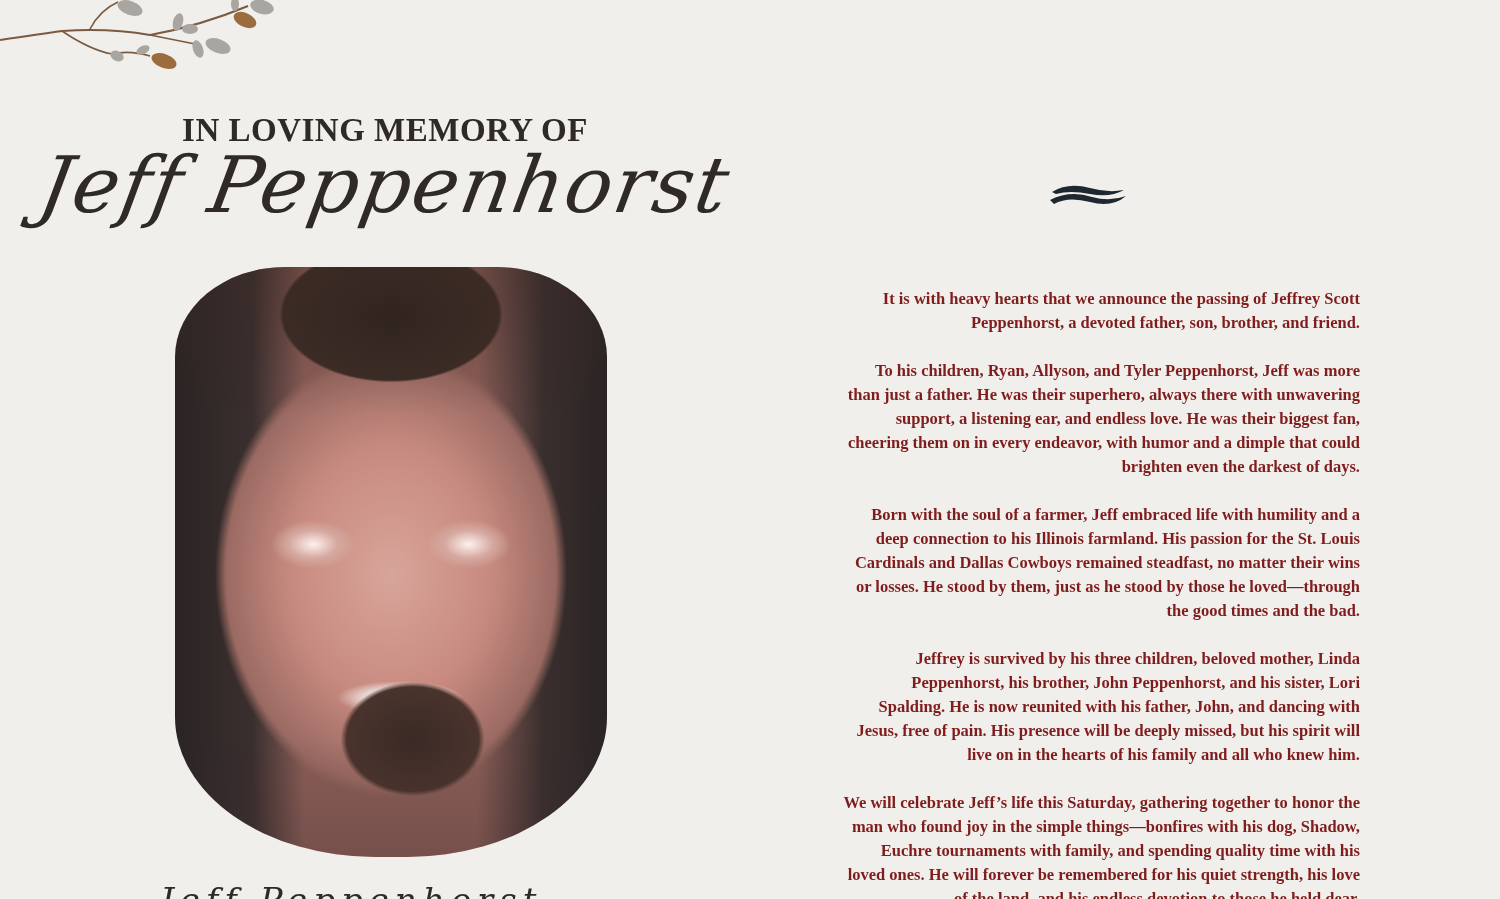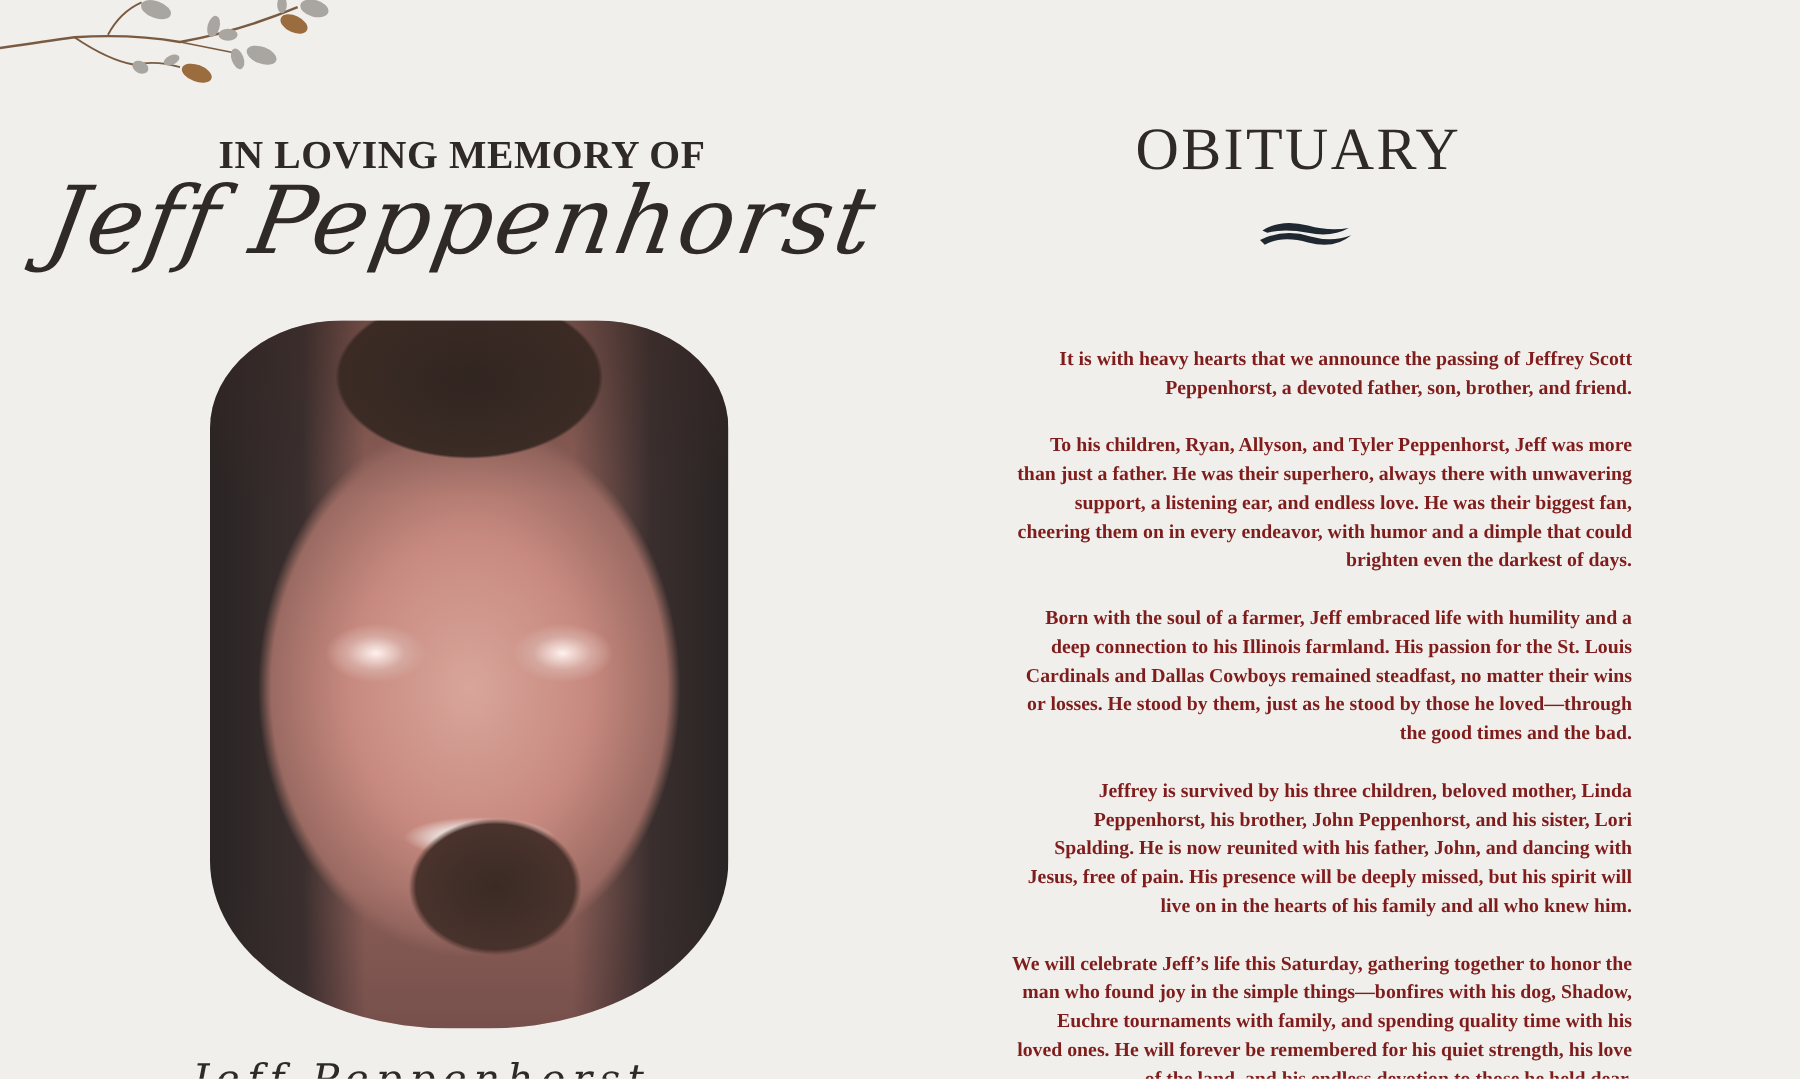--- a/index.html
+++ b/index.html
@@ -158,21 +158,20 @@
 <section class="left-col">
   <h2 class="memory-heading">IN LOVING MEMORY OF</h2>
   <h1 class="name-script">Jeff Peppenhorst</h1>
   <div class="photo" role="img" aria-label="Portrait of Jeff Peppenhorst smiling">
     <div class="photo-overlay"></div>
   </div>
   <div class="bottom-script">Jeff Peppenhorst</div>
 </section>
 
 <section class="right-col">
-  <h2 class="obit-title">OBITUARY</h2>
   <svg class="flourish" viewBox="0 0 80 30" xmlns="http://www.w3.org/2000/svg">
     <path d="M4 12 Q 20 2 42 8 Q 60 13 76 10 Q 62 18 42 14 Q 22 10 8 14 Z" fill="#1f2730"></path>
     <path d="M2 20 Q 22 10 44 17 Q 62 22 78 16 Q 64 28 42 22 Q 20 16 6 24 Z" fill="#1f2730"></path>
   </svg>
   <div class="obit-body">
     <p>It is with heavy hearts that we announce the passing of Jeffrey Scott Peppenhorst, a devoted father, son, brother, and friend.</p>
     <p>To his children, Ryan, Allyson, and Tyler Peppenhorst, Jeff was more than just a father. He was their superhero, always there with unwavering support, a listening ear, and endless love. He was their biggest fan, cheering them on in every endeavor, with humor and a dimple that could brighten even the darkest of days.</p>
     <p>Born with the soul of a farmer, Jeff embraced life with humility and a deep connection to his Illinois farmland. His passion for the St. Louis Cardinals and Dallas Cowboys remained steadfast, no matter their wins or losses. He stood by them, just as he stood by those he loved—through the good times and the bad.</p>
     <p>Jeffrey is survived by his three children, beloved mother, Linda Peppenhorst, his brother, John Peppenhorst, and his sister, Lori Spalding. He is now reunited with his father, John, and dancing with Jesus, free of pain. His presence will be deeply missed, but his spirit will live on in the hearts of his family and all who knew him.</p>
     <p>We will celebrate Jeff’s life this Saturday, gathering together to honor the man who found joy in the simple things—bonfires with his dog, Shadow, Euchre tournaments with family, and spending quality time with his loved ones. He will forever be remembered for his quiet strength, his love of the land, and his endless devotion to those he held dear.</p>

